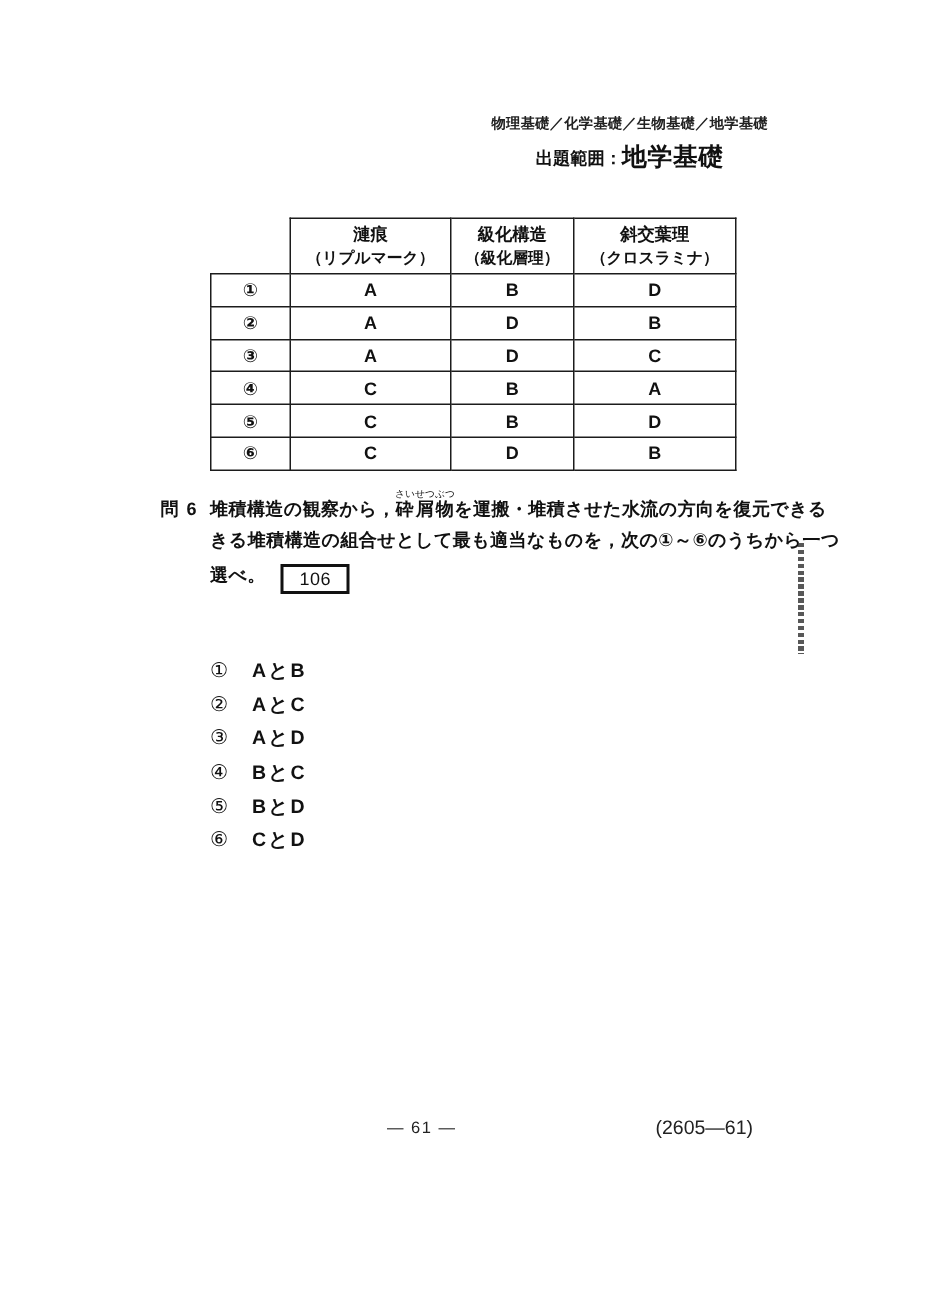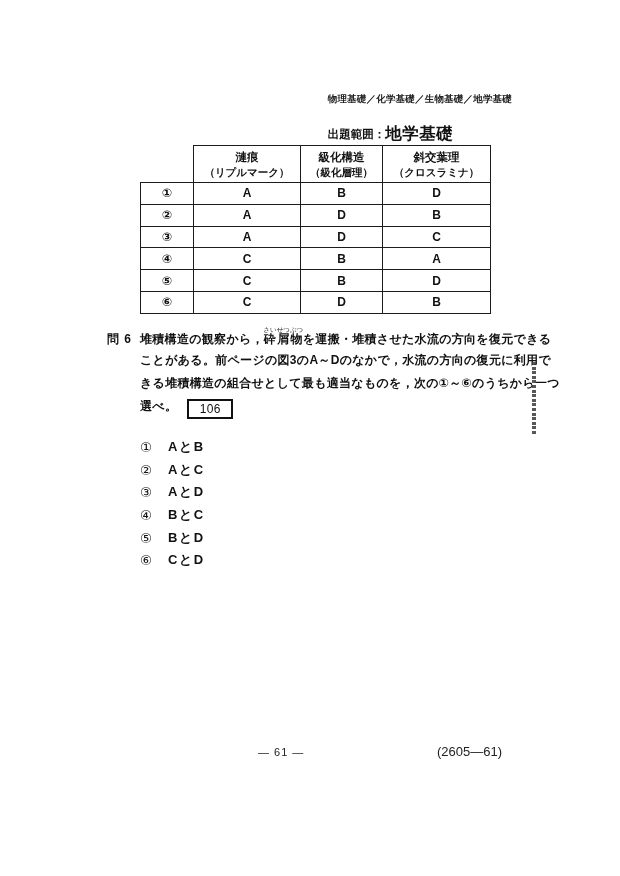--- a/index.html
+++ b/index.html
@@ -10,31 +10,31 @@
     height: 876px;
     background: #ffffff;
     font-family: "Liberation Sans", "DejaVu Sans", sans-serif;
     color: #111;
     overflow: hidden;
   }
 
   
   .doc-header {
     position: absolute;
-    top: 93px;
+    top: 76px;
     right: 108px;
-    text-align: left;
+    text-align: center;
   }
   .subjects-line {
     font-size: 9.5px;
     font-weight: 700;
     letter-spacing: 0.2px;
     color: #222;
   }
-  .scope-line { margin-top: 17px; white-space: nowrap; }
+  .scope-line { margin-top: 5px; white-space: nowrap; }
   .scope-label { font-size: 11.5px; font-weight: 700; vertical-align: 1px; }
   .scope-value { font-size: 16.5px; font-weight: 700; letter-spacing: 0.5px; }
 
   
   .answer-table {
     position: absolute;
     left: 140px;
     top: 145px;
     border-collapse: collapse;
     table-layout: fixed;
@@ -202,21 +202,20 @@
       <td>D</td>
       <td>B</td>
     </tr>
   </tbody>
     </table>
 
   <div class="question">
     <div class="q-line q-line1">
       <span class="q-label">問 6</span><span>堆積構造の観察から，</span><ruby><span>砕屑物</span><rt>さいせつぶつ</rt></ruby><span>を運搬・堆積させた水流の方向を復元できる</span>
     </div>
-    <div class="q-line q-indent">ことがある。前ページの図3のA～Dのなかで，水流の方向の復元に利用で</div>
     <div class="q-line q-indent">きる堆積構造の組合せとして最も適当なものを，次の①～⑥のうちから一つ</div>
     <div class="q-line q-indent">
       <span>選べ。</span><span class="answer-box">106</span>
     </div>
   </div>
 
   <div class="options">
     <div class="option">
       <span class="opt-num">①</span>
         <span class="opt-text">AとB</span>

